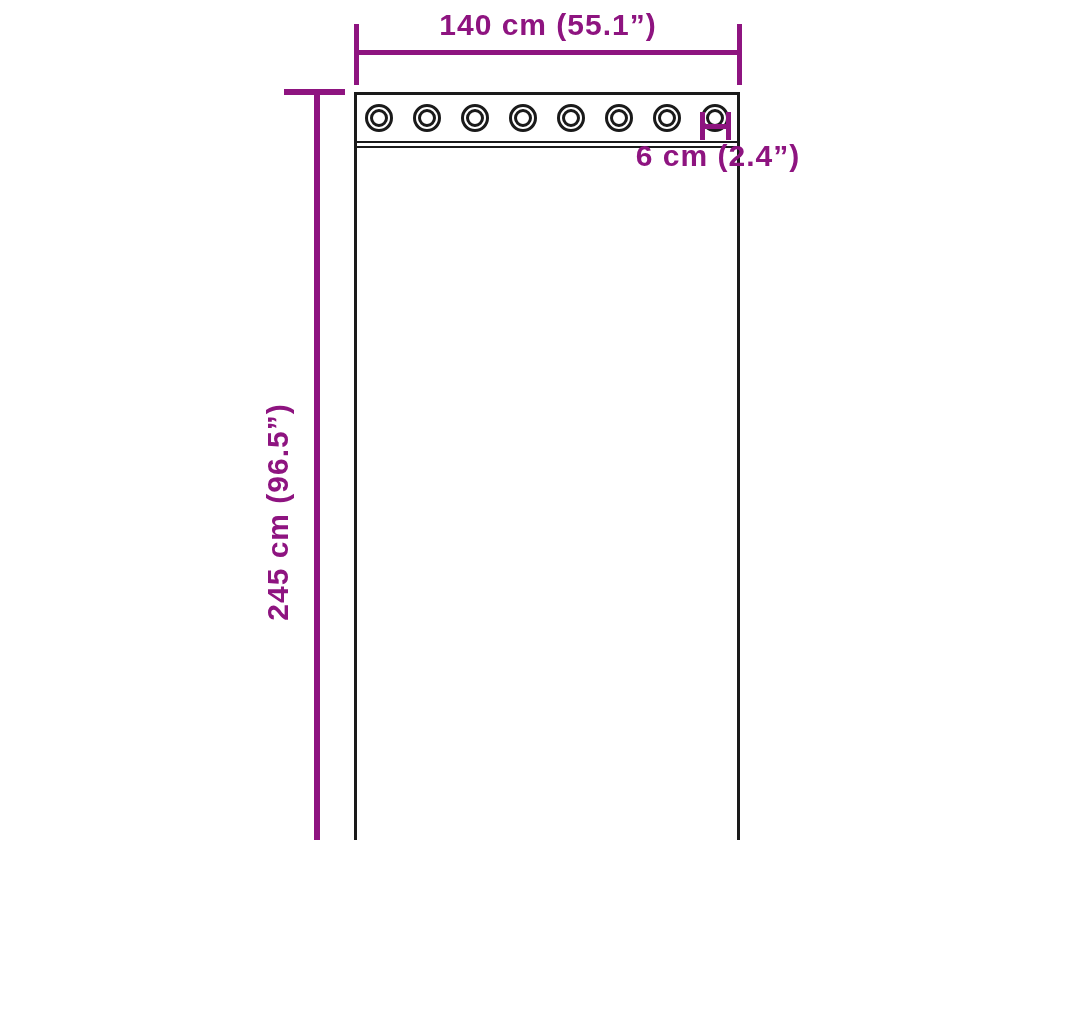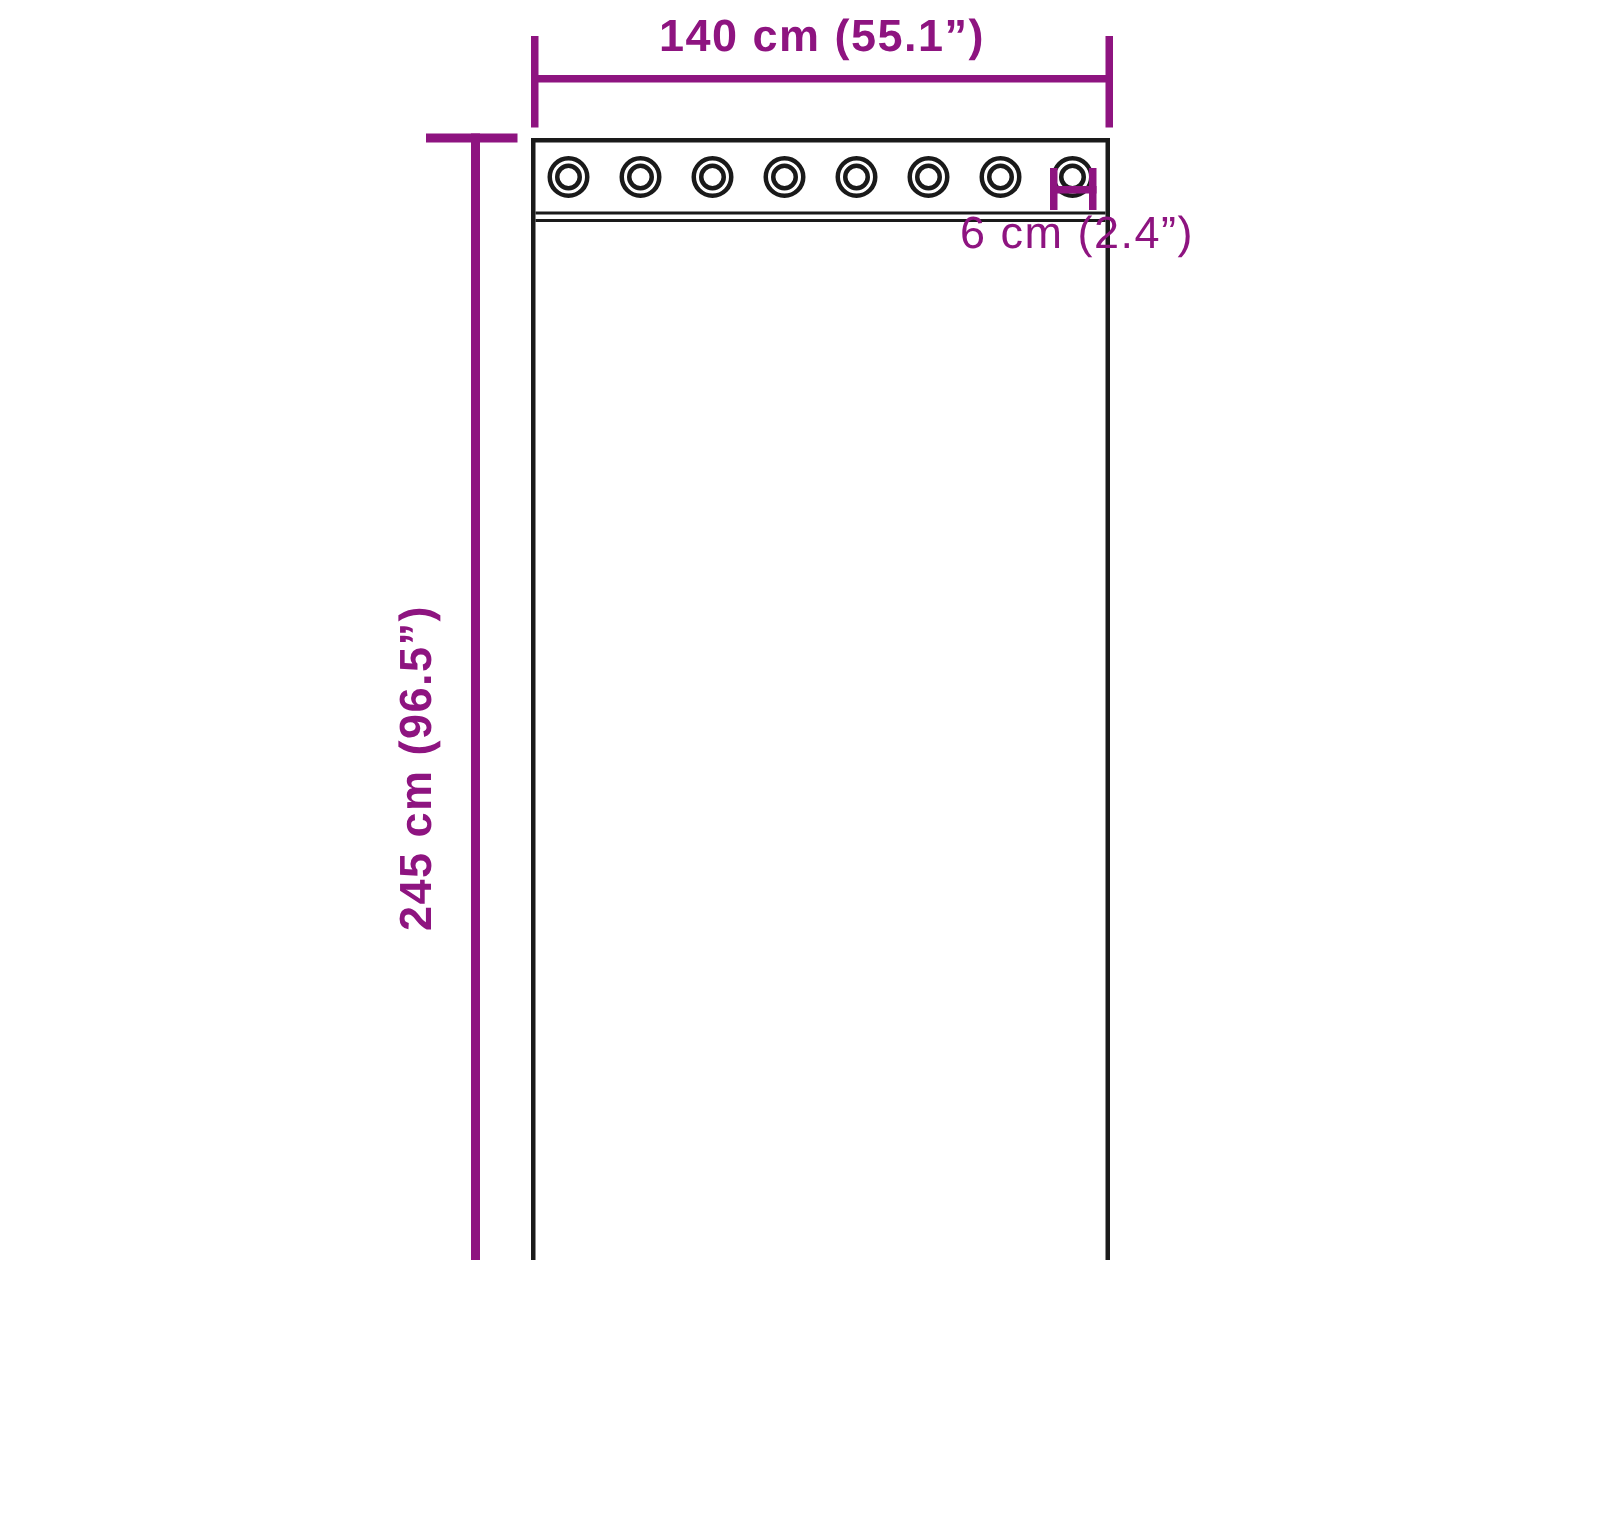--- a/index.html
+++ b/index.html
@@ -72,21 +72,21 @@
     font-size: 30px; font-weight: 700; color: var(--accent, #8E1480);
     letter-spacing: 1px; white-space: nowrap;
   }
   
   .dim-g-tick-l { left: 700px; top: 112px; width: 5px;  height: 28px; }
   .dim-g-tick-r { left: 726px; top: 112px; width: 5px;  height: 28px; }
   .dim-g-bar    { left: 700px; top: 124px; width: 31px; height: 5px; }
   .dim-g-label  {
     position: absolute; left: 632px; top: 139px; width: 172px;
     text-align: center;
-    font-size: 30px; font-weight: 400; color: var(--accent, #8E1480);
+    font-size: 30px; font-weight: 700; color: var(--accent, #8E1480);
     letter-spacing: 1px; white-space: nowrap;
   }
 </style>
 </head>
 <body>
 
 <div class="canvas" style="--accent: #8E1480; --outline: #1A1A1A; --bg: #FFFFFF;">
 
   <div class="curtain"></div>
 

